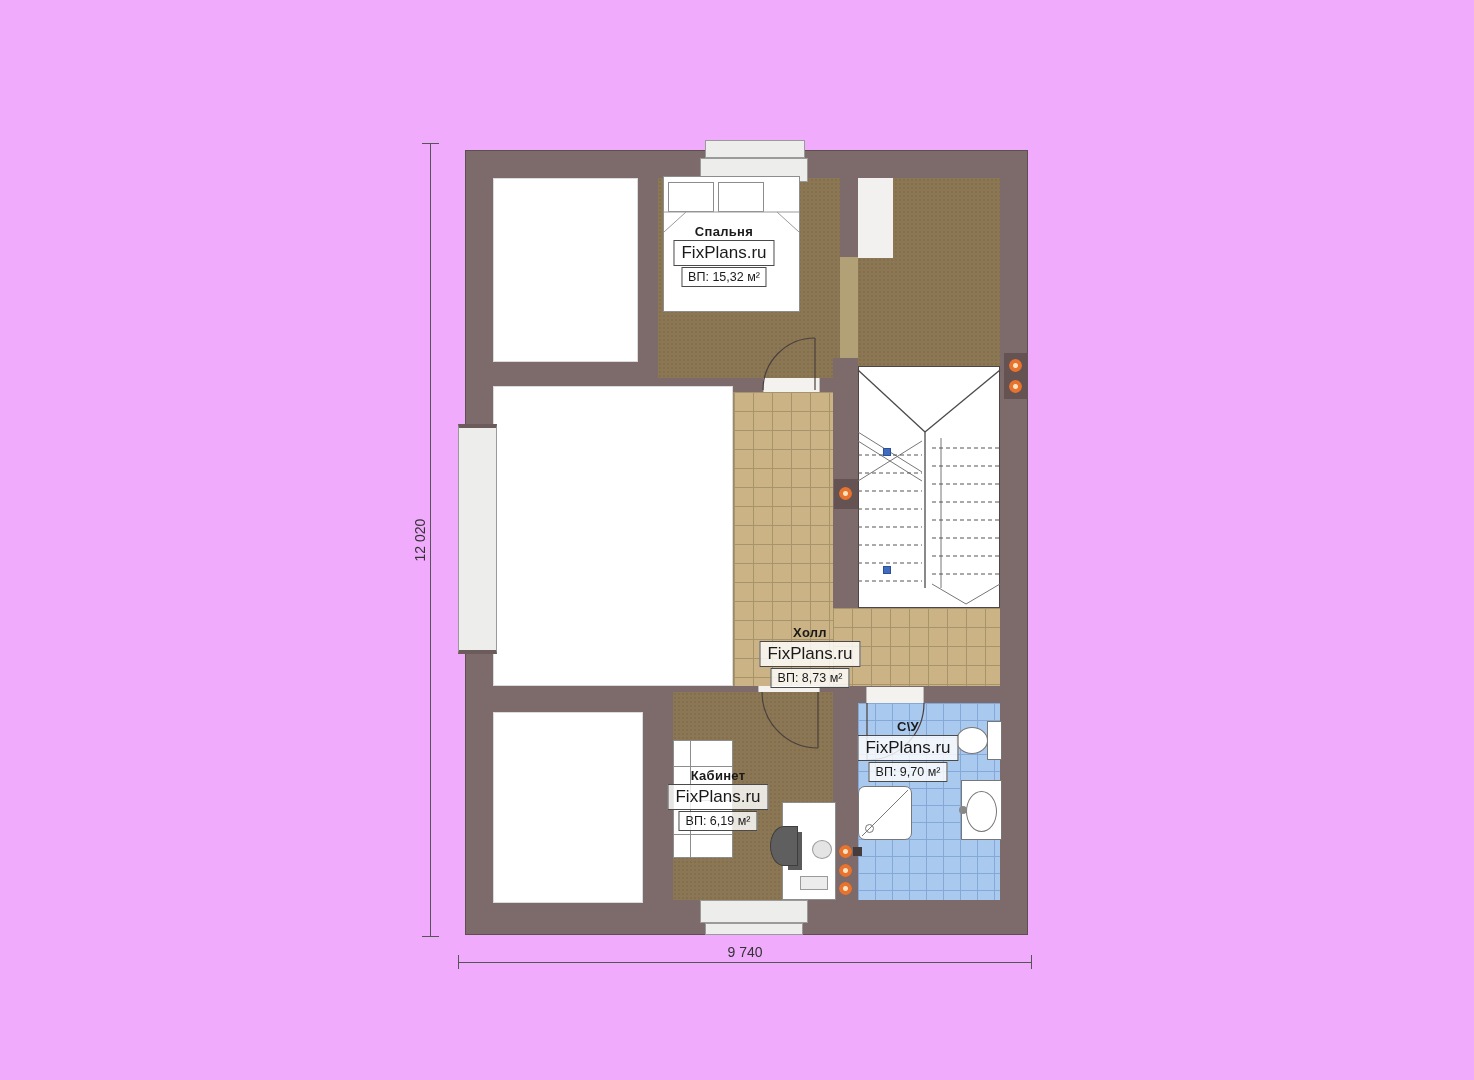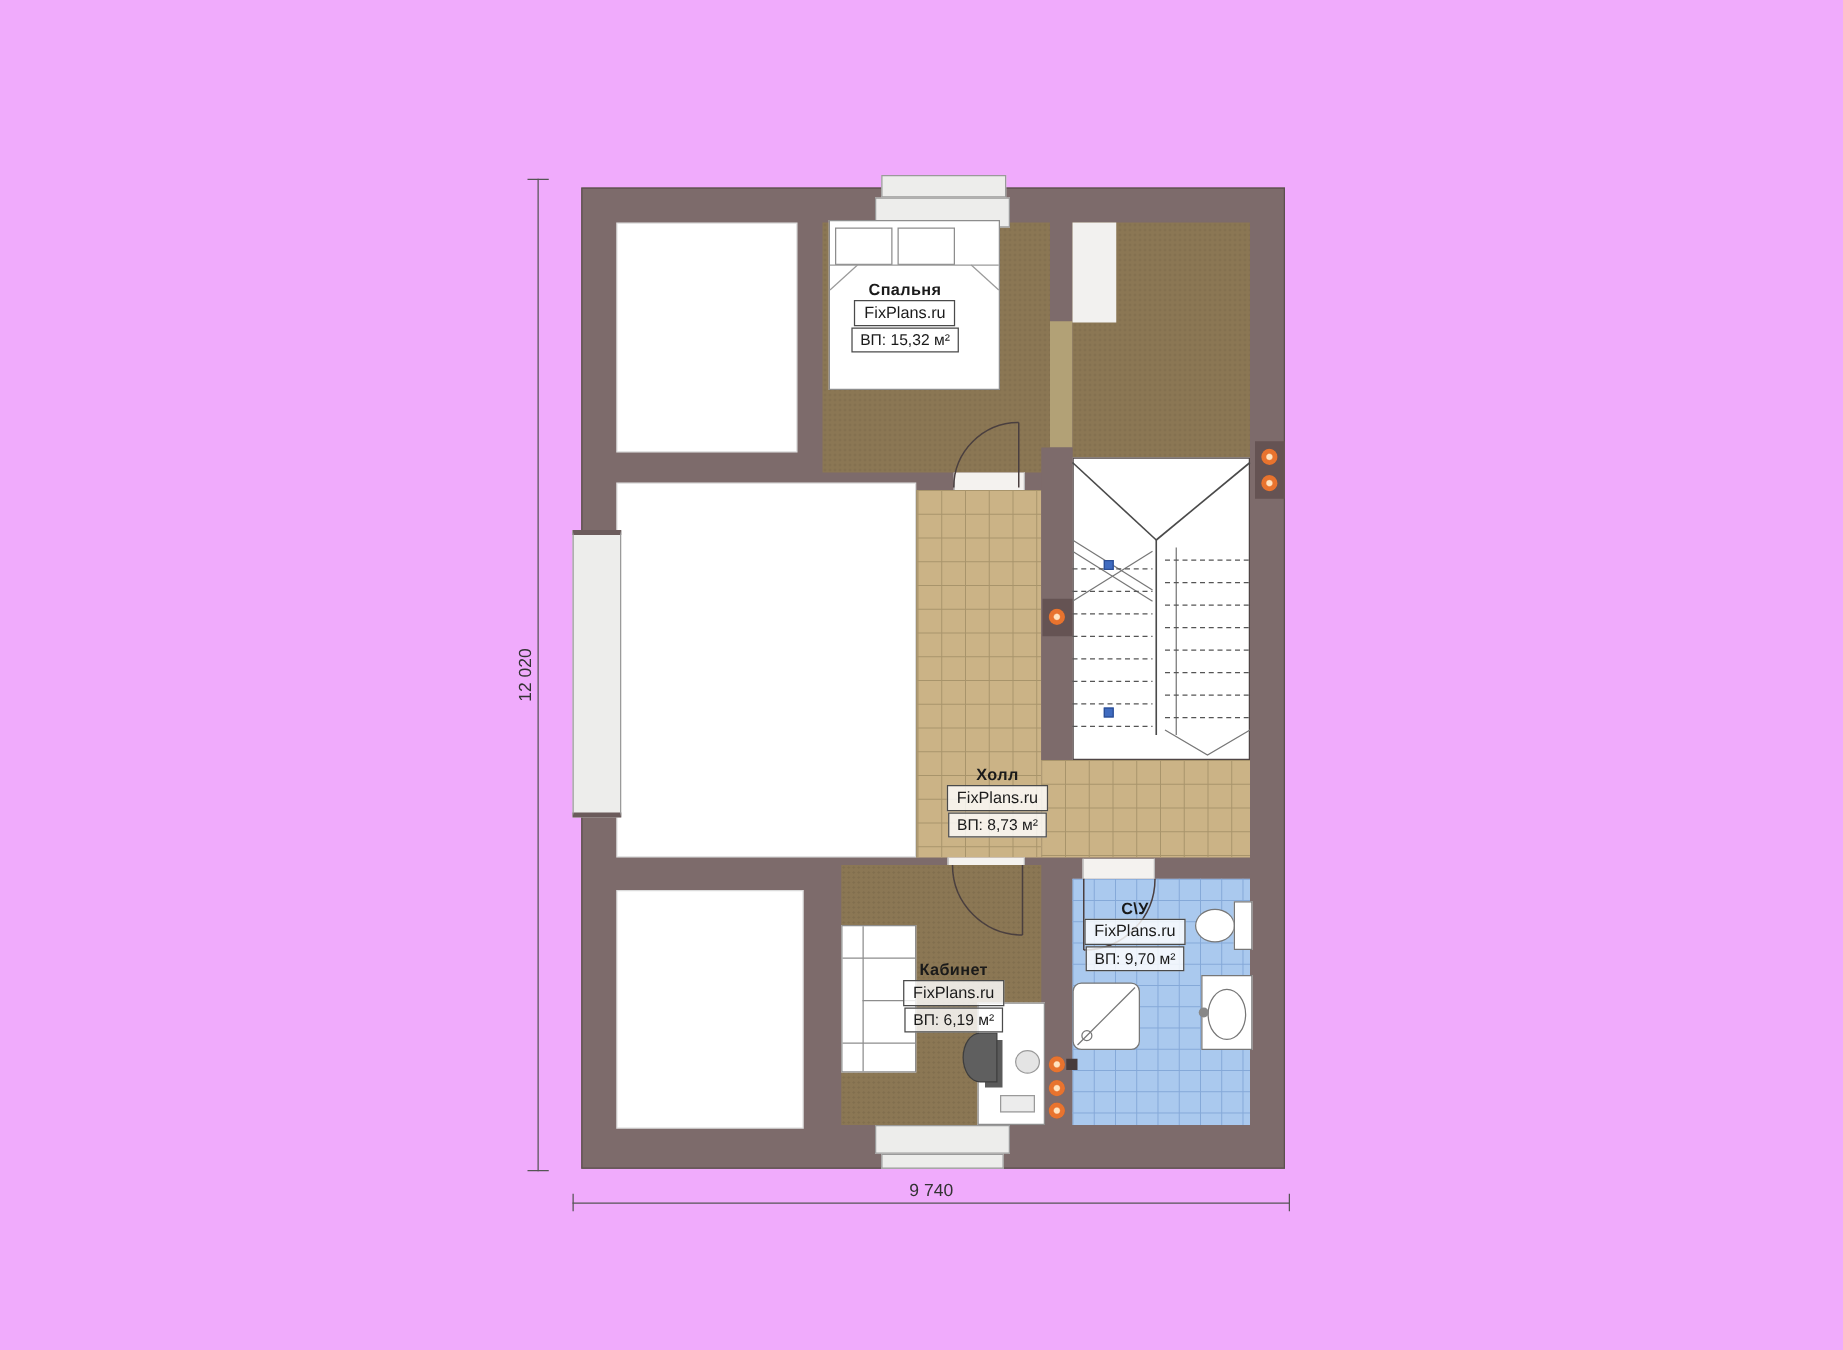--- a/index.html
+++ b/index.html
@@ -25,21 +25,21 @@
   .threshold{background:#f4f2ef;border-left:1px solid #bbb;border-right:1px solid #bbb;box-sizing:border-box;}
   .window{background:#ededeb;border:1px solid #9a9a9a;box-sizing:border-box;}
   .furn{background:#ffffff;border:1px solid #8d8d8d;box-sizing:border-box;}
   .fline{background:#8d8d8d;}
   .stair-box{background:#ffffff;border:1px solid #4f4545;box-sizing:border-box;}
   
   .room-label{position:absolute;display:flex;flex-direction:column;align-items:center;gap:1px;
               transform:translateX(-50%);color:#1a1a1a;z-index:30;}
   .room-name{font-weight:bold;font-size:13px;letter-spacing:0.3px;white-space:nowrap;}
   .wm-box{background:rgba(255,255,255,0.82);border:1px solid #4a4a4a;padding:1px 7px;
-          font-size:13px;line-height:1.3;white-space:nowrap;}
+          font-size:17px;line-height:1.3;white-space:nowrap;}
   .area-box{background:rgba(255,255,255,0.82);border:1px solid #4a4a4a;padding:1px 6px;
           font-size:12.5px;line-height:1.3;white-space:nowrap;}
   
   .odot{width:13px;height:13px;border-radius:50%;
         background:radial-gradient(circle,#ffe3c0 0 2px,#e8732e 3px 6px,#c45a1d 7px);z-index:25;}
   .obox{background:#655353;z-index:24;}
   .bmark{width:8px;height:8px;background:#3f6bc0;border:1px solid #2c4f96;box-sizing:border-box;z-index:25;}
   
   .dim-line{background:#555;}
   .dim-text{font-size:14px;color:#333;text-align:center;}
@@ -166,26 +166,26 @@
   <div class="abs odot" style="left:839px;top:845px;"></div>
   <div class="abs odot" style="left:839px;top:864px;"></div>
   <div class="abs odot" style="left:839px;top:882px;"></div>
   <div class="abs" style="left:853px;top:847px;width:9px;height:9px;background:#473c3c;z-index:25;"></div>
 
   <div class="room-label" style="left:724px;top:224px;">
     <div class="room-name">Спальня</div>
     <div class="wm-box">FixPlans.ru</div>
     <div class="area-box">ВП: 15,32 м²</div>
   </div>
-  <div class="room-label" style="left:798px;top:612px;">
+  <div class="room-label" style="left:798px;top:625px;padding-left:24px;">
     <div class="room-name">Холл</div>
     <div class="wm-box">FixPlans.ru</div>
     <div class="area-box">ВП: 8,73 м²</div>
   </div>
-  <div class="room-label" style="left:763px;top:768px;">
+  <div class="room-label" style="left:718px;top:768px;">
     <div class="room-name">Кабинет</div>
     <div class="wm-box">FixPlans.ru</div>
     <div class="area-box">ВП: 6,19 м²</div>
   </div>
   <div class="room-label" style="left:908px;top:719px;">
     <div class="room-name">С\У</div>
     <div class="wm-box">FixPlans.ru</div>
     <div class="area-box">ВП: 9,70 м²</div>
   </div>
 

